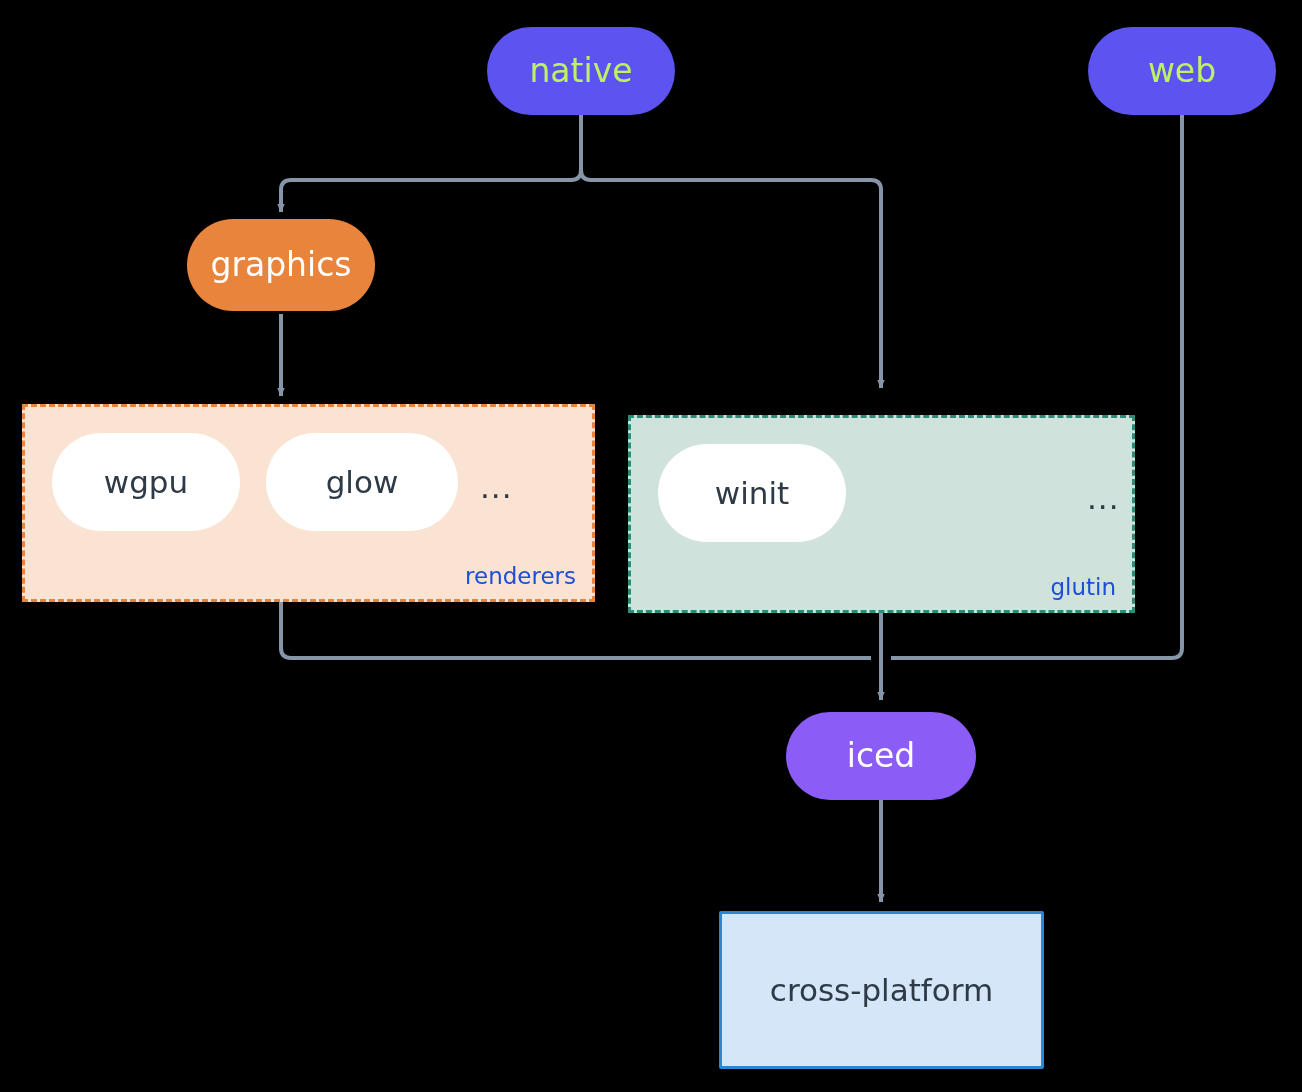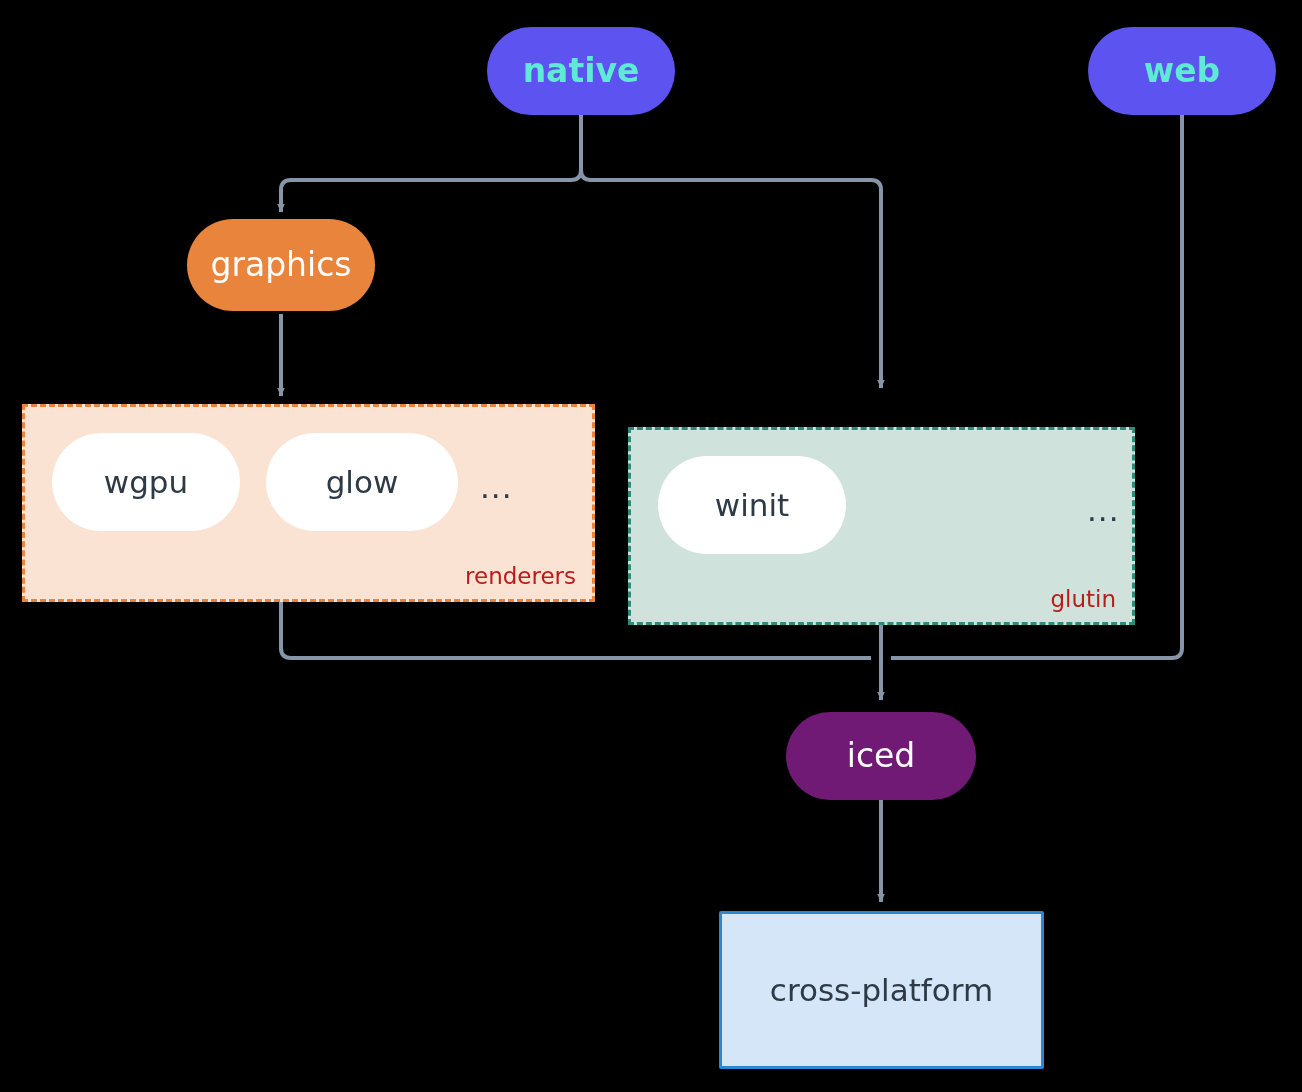--- a/index.html
+++ b/index.html
@@ -36,31 +36,30 @@
     justify-content: center;
     box-sizing: border-box;
     text-align: center;
     line-height: 1.18;
   }
   .pill {
     border-radius: 999px;
   }
   .pill-purple {
     background: #5C53F0;
-    color: #5eead4;
+    color: #bef264;
     font-size: 33px;
-    font-weight: bold;
   }
   .pill-orange {
     background: #E8843C;
     color: #FFFFFF;
     font-size: 33px;
   }
   .pill-blue {
-    background: #701a75;
+    background: #8b5cf6;
     color: #FFFFFF;
     font-size: 33px;
   }
   .pill-white {
     background: #FFFFFF;
     color: #2E3A46;
     font-size: 31px;
   }
   .rect-app {
     background: #D4E6F7;
@@ -82,21 +81,21 @@
   }
   .group-shells {
     background: #D0E2DC;
     border: 3px dashed #2E8B7A;
   }
   .group-label {
     position: absolute;
     right: 16px;
     bottom: 10px;
     font-size: 23px;
-    color: #b91c1c;
+    color: #1d4ed8;
   }
   .ellipsis {
     position: absolute;
     font-size: 31px;
     color: #2E3A46;
     letter-spacing: 1px;
   }
 </style>
 </head>
 <body>
@@ -148,21 +147,21 @@
     <div class="node pill pill-white" style="left:27px; top:26px; width:188px; height:98px;">
       <span>wgpu</span>
     </div>
     <div class="node pill pill-white" style="left:241px; top:26px; width:192px; height:98px;text-align:center;">
       <span>glow</span>
     </div>
     <div class="ellipsis" style="left:455px; top:62px;">...</div>
     <div class="group-label">renderers</div>
   </div>
 
-  <div class="group group-shells" style="left:628px; top:427px; width:507px; height:198px;">
+  <div class="group group-shells" style="left:628px; top:415px; width:507px; height:198px;">
     <div class="node pill pill-white" style="left:27px; top:26px; width:188px; height:98px;">
       <span>winit</span>
     </div>
     <div class="ellipsis" style="left:456px; top:62px;">...</div>
     <div class="group-label">glutin</div>
   </div>
 
   <div class="node pill pill-blue" style="left:786px; top:712px; width:190px; height:88px;">
     <span>iced</span>
   </div>

